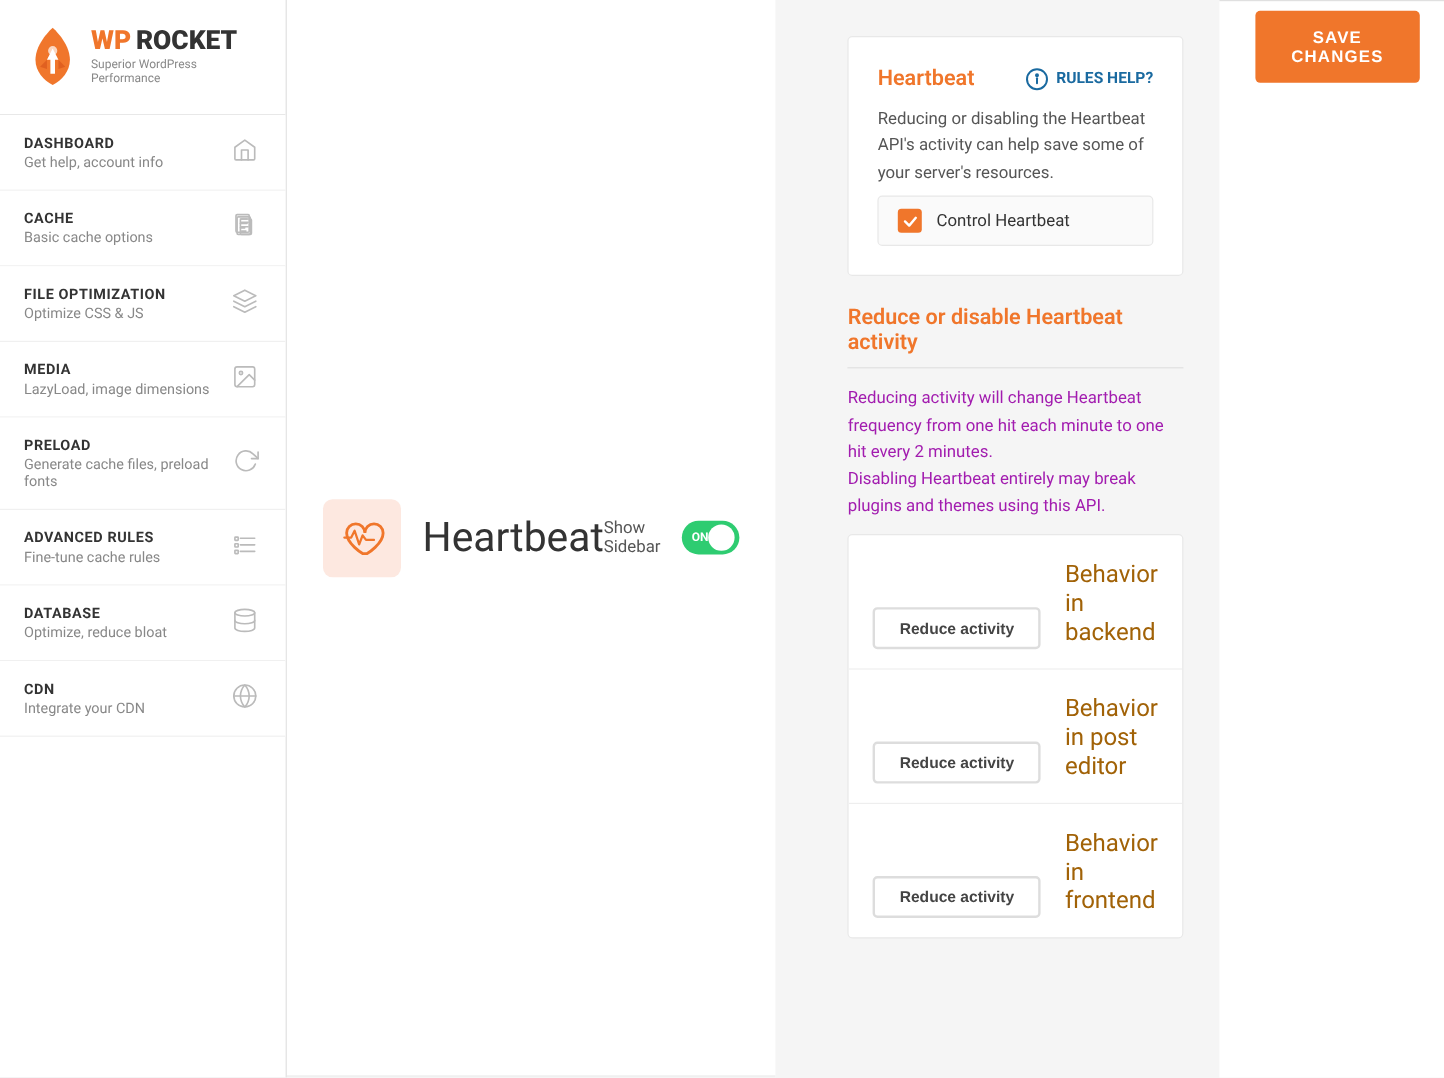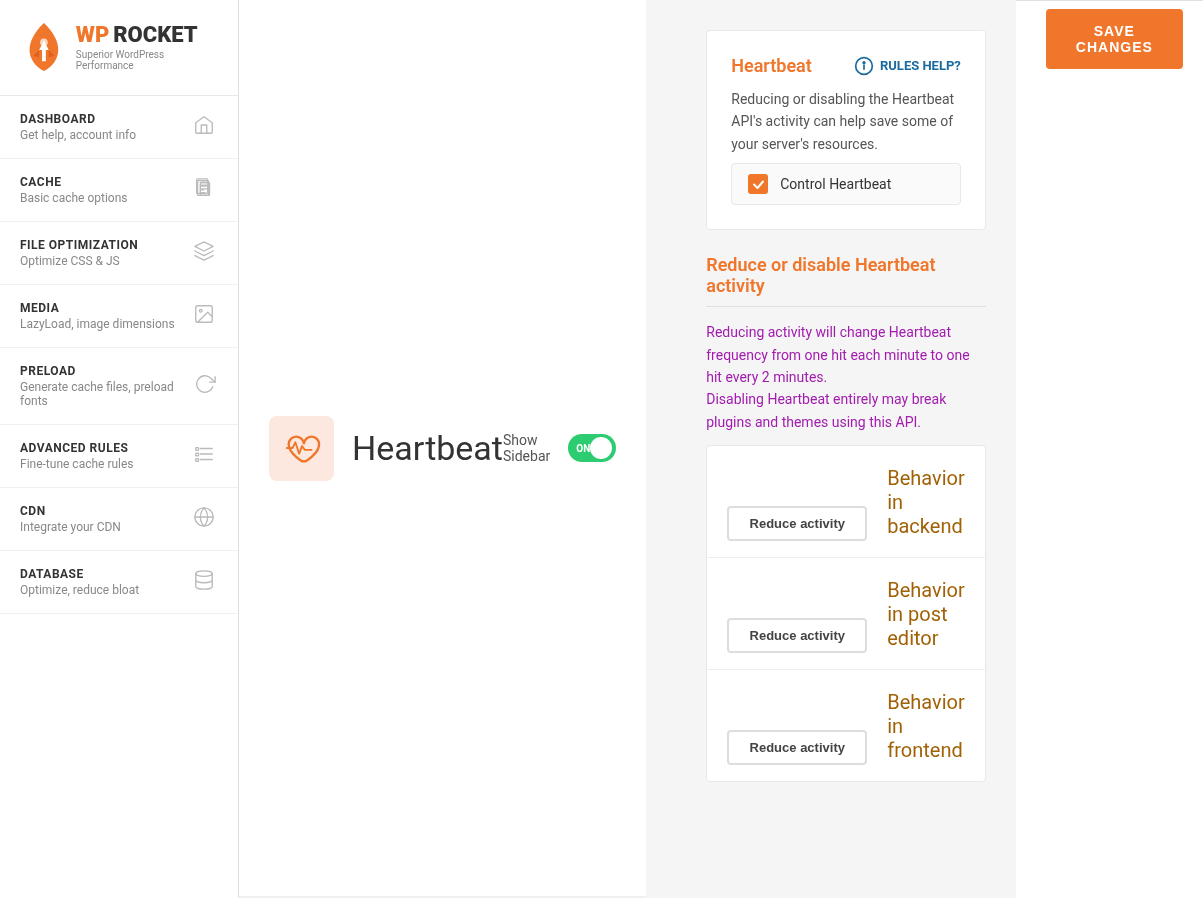--- a/index.html
+++ b/index.html
@@ -450,42 +450,42 @@
         <line x1="8" y1="18" x2="21" y2="18"></line>
         <rect x="3" y="5" width="3" height="3" rx="0.5"></rect>
         <rect x="3" y="11" width="3" height="3" rx="0.5"></rect>
         <rect x="3" y="17" width="3" height="3" rx="0.5"></rect>
       </svg>
     </span>
   </div>
 
   <div class="nav-item">
     <div class="nav-item-left">
+      <span class="nav-item-title">DATABASE</span>
+      <span class="nav-item-sub">Optimize, reduce bloat</span>
+    </div>
+    <span class="nav-icon">
+      <svg width="22" height="22" viewBox="0 0 24 24" fill="none" stroke="#bbb" stroke-width="1.5" stroke-linecap="round" stroke-linejoin="round">
+        <ellipse cx="12" cy="5" rx="9" ry="3"></ellipse>
+        <path d="M21 12c0 1.66-4 3-9 3s-9-1.34-9-3"></path>
+        <path d="M3 5v14c0 1.66 4 3 9 3s9-1.34 9-3V5"></path>
+      </svg>
+    </span>
+  </div>
+
+  <div class="nav-item">
+    <div class="nav-item-left">
       <span class="nav-item-title">CDN</span>
       <span class="nav-item-sub">Integrate your CDN</span>
     </div>
     <span class="nav-icon">
       <svg width="22" height="22" viewBox="0 0 24 24" fill="none" stroke="#bbb" stroke-width="1.5" stroke-linecap="round" stroke-linejoin="round">
         <circle cx="12" cy="12" r="10"></circle>
         <line x1="2" y1="12" x2="22" y2="12"></line>
         <path d="M12 2a15.3 15.3 0 014 10 15.3 15.3 0 01-4 10 15.3 15.3 0 01-4-10 15.3 15.3 0 014-10z"></path>
-      </svg>
-    </span>
-  </div>
-
-  <div class="nav-item">
-    <div class="nav-item-left">
-      <span class="nav-item-title">DATABASE</span>
-      <span class="nav-item-sub">Optimize, reduce bloat</span>
-    </div>
-    <span class="nav-icon">
-      <svg width="22" height="22" viewBox="0 0 24 24" fill="none" stroke="#bbb" stroke-width="1.5" stroke-linecap="round" stroke-linejoin="round">
-        <ellipse cx="12" cy="5" rx="9" ry="3"></ellipse>
-        <path d="M21 12c0 1.66-4 3-9 3s-9-1.34-9-3"></path>
-        <path d="M3 5v14c0 1.66 4 3 9 3s9-1.34 9-3V5"></path>
       </svg>
     </span>
   </div>
 </aside>
 
 <main class="main">
 
   <div class="header">
     <div class="header-left">
       <div class="header-icon-box">

